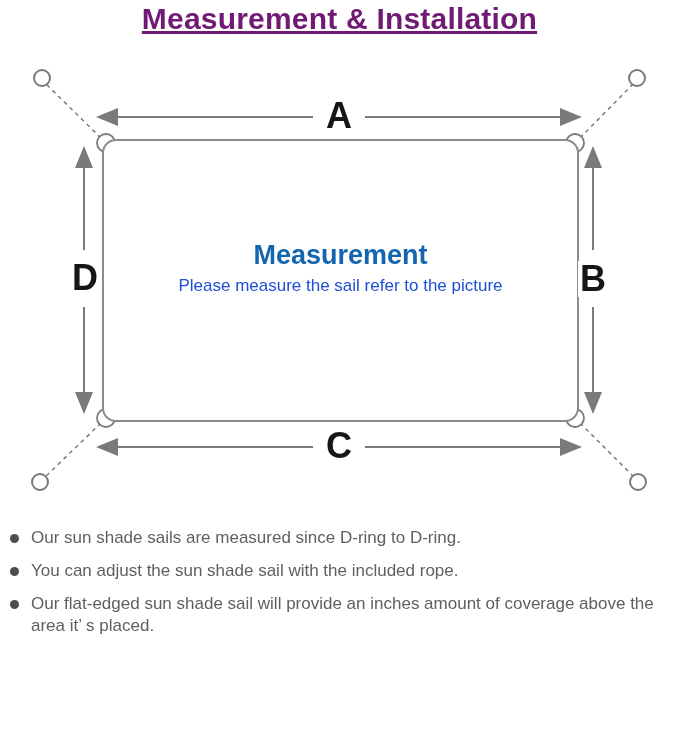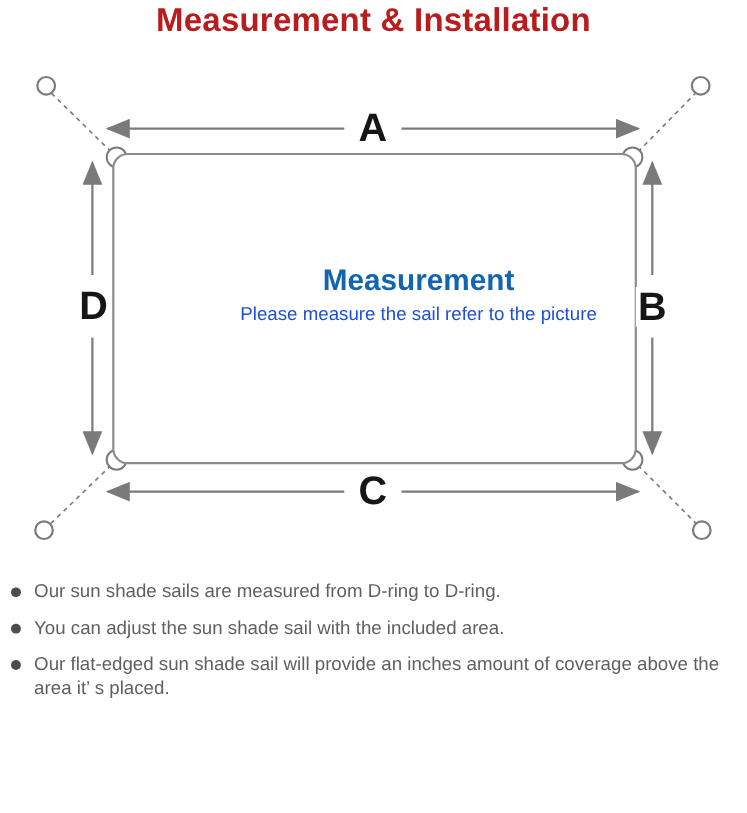--- a/index.html
+++ b/index.html
@@ -10,23 +10,24 @@
     overflow: hidden;
     font-family: "Liberation Sans", "DejaVu Sans", sans-serif;
   }
   .title {
     position: absolute;
     top: 0; left: 0; right: 0;
     margin: 0;
     text-align: center;
     font-size: 30px;
     font-weight: 700;
-    color: #b91c1c;
+    color: #701a75;
     line-height: 38px;
     letter-spacing: 0.2px;
+    text-decoration: underline;
   }
   .diagram { position: absolute; top: 0; left: 0; width: 679px; height: 520px; }
   .diagram svg { position: absolute; top: 0; left: 0; }
   .dim-label {
     position: absolute;
     transform: translate(-50%, -50%);
     font-size: 36px;
     font-weight: 700;
     color: #161616;
     background: #ffffff;
@@ -34,21 +35,20 @@
     line-height: 1;
   }
   .dim-label-a { left: 339px; top: 116px; }
   .dim-label-b { left: 593px; top: 279px; }
   .dim-label-c { left: 339px; top: 446px; }
   .dim-label-d { left: 85px;  top: 278px; }
   .center-text {
     position: absolute;
     left: 103px; width: 475px; top: 240px;
     text-align: center;
-    margin-left: 40px;
   }
   .center-heading {
     font-size: 27px;
     font-weight: 700;
     color: #1265b0;
     line-height: 30px;
   }
   .center-sub {
     margin-top: 6px;
     font-size: 17px;
@@ -135,23 +135,23 @@
   <div class="center-text">
     <div class="center-heading">Measurement</div>
     <div class="center-sub">Please measure the sail refer to the picture</div>
   </div>
 </div>
 
 <ul class="notes">
 
 <li>
     <span class="dot"></span>
-    <span class="note-text">Our sun shade sails are measured from D-ring to D-ring.</span>
+    <span class="note-text">Our sun shade sails are measured since D-ring to D-ring.</span>
   </li>
     <li>
     <span class="dot"></span>
-    <span class="note-text">You can adjust the sun shade sail with the included area.</span>
+    <span class="note-text">You can adjust the sun shade sail with the included rope.</span>
   </li>
     <li>
     <span class="dot"></span>
     <span class="note-text">Our flat-edged sun shade sail will provide an inches amount of coverage above the area it’ s placed.</span>
   </li>
   </ul>
 
 </body></html>

